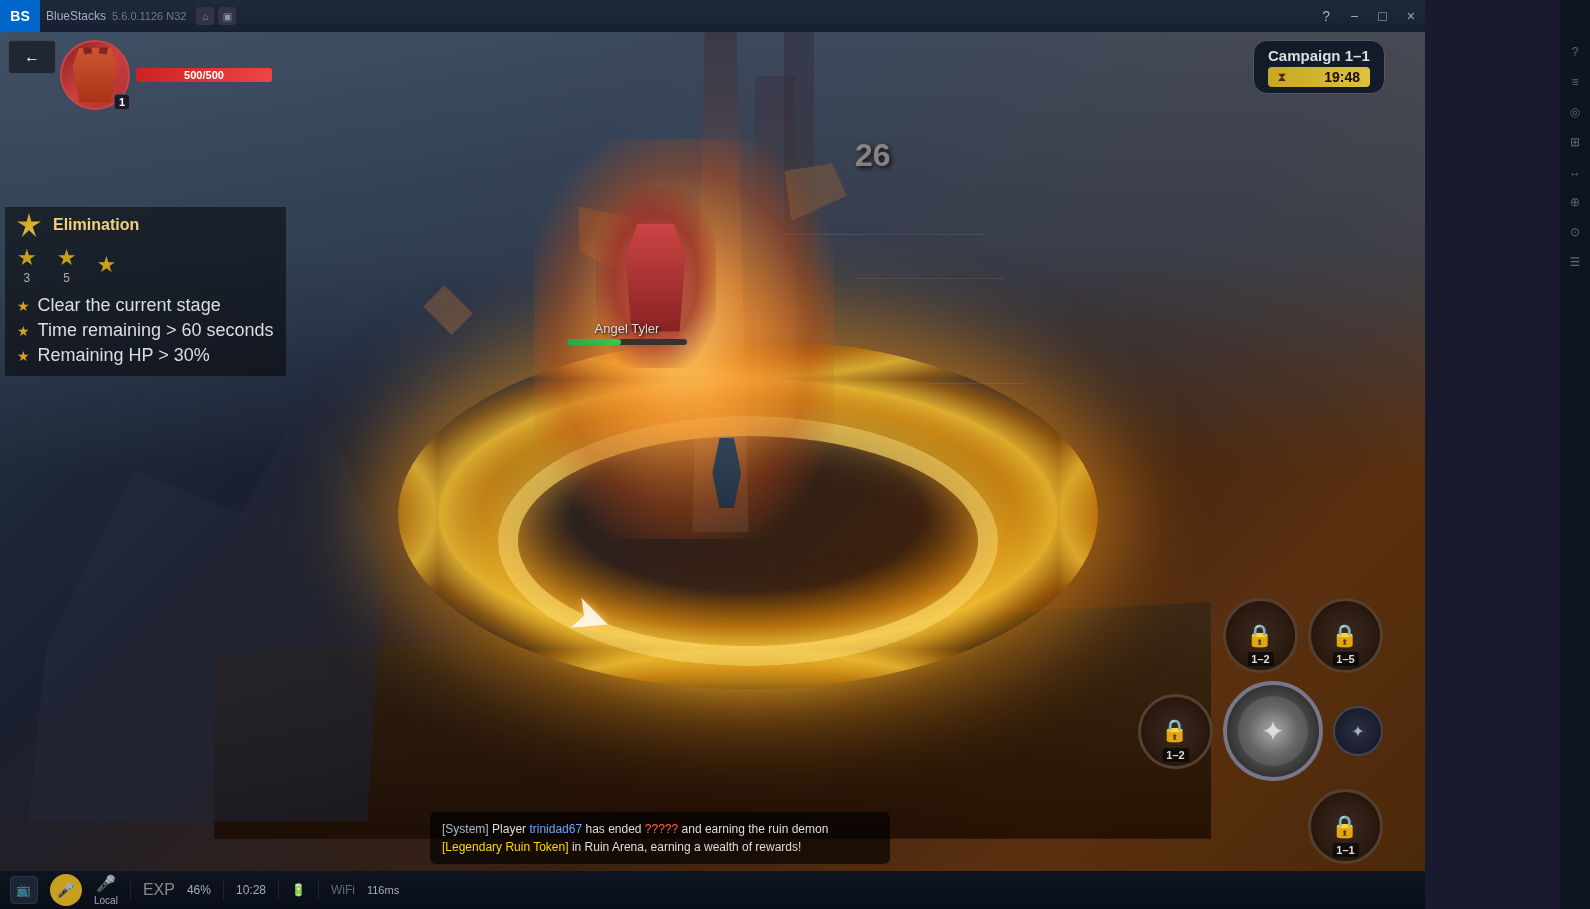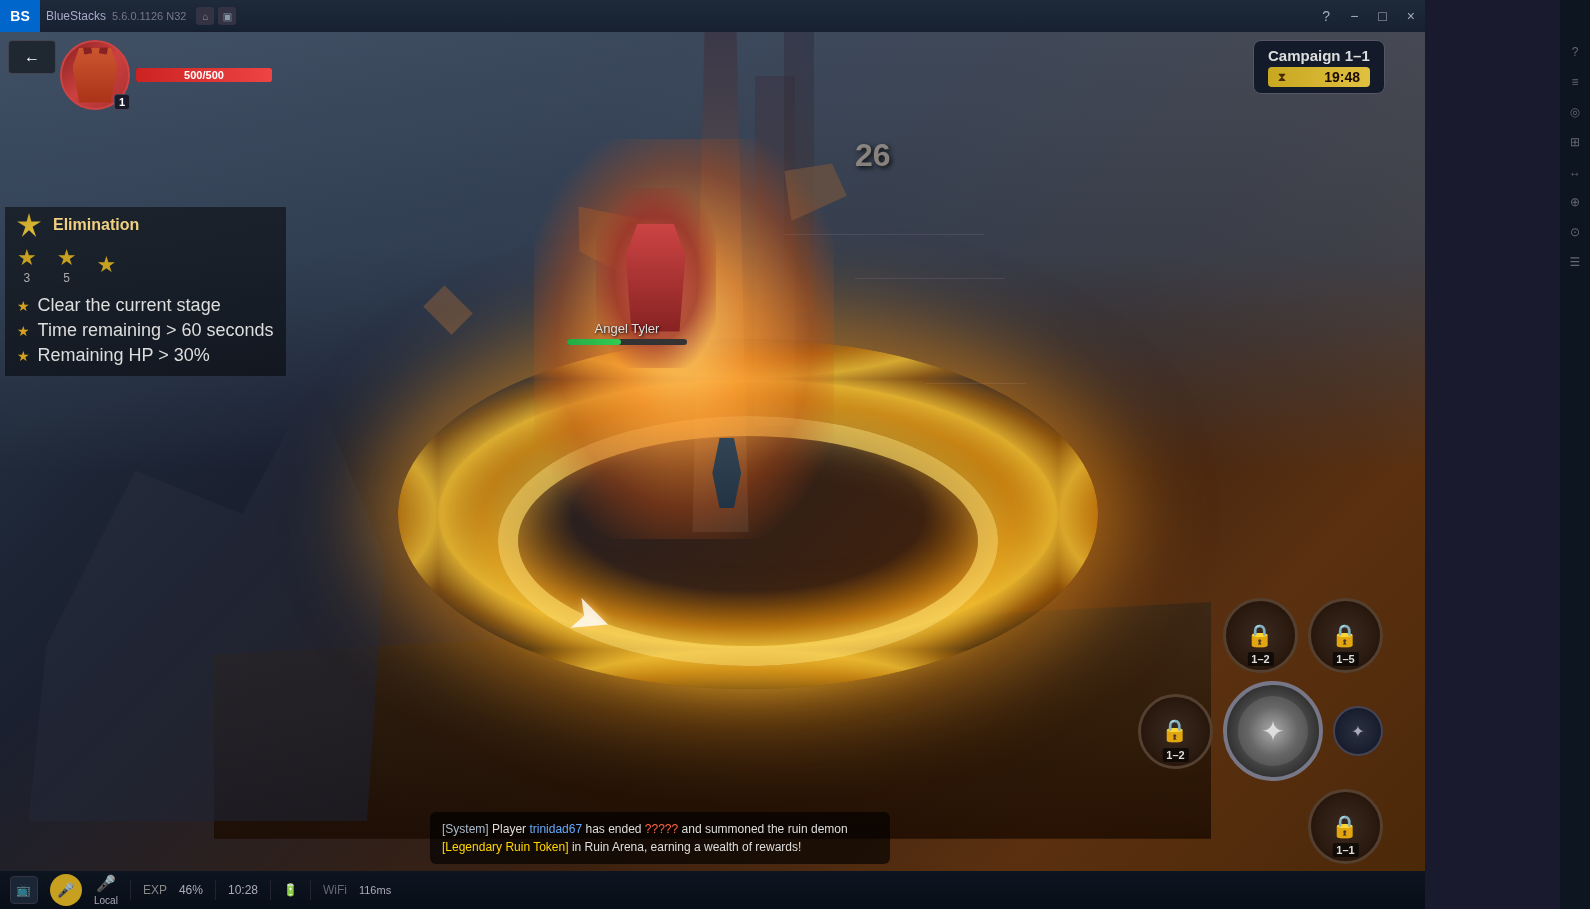--- a/index.html
+++ b/index.html
@@ -162,21 +162,21 @@
     }
     .hp-text {
       position: absolute; top: 0; left: 50%; transform: translateX(-50%);
       color: white; font-size: 11px; font-weight: bold; line-height: 14px;
     }
 
     
     #campaign-badge {
       position: absolute; top: 8px; right: 40px;
       background: rgba(10,20,35,0.85); border: 1px solid #556;
-      border-radius: 8px; padding: 6px 14px; text-align: center;
+      border-radius: 14px; padding: 6px 14px; text-align: center;
     }
     .campaign-title { color: #ddd; font-size: 15px; font-weight: bold; }
     .campaign-timer {
       background: linear-gradient(90deg, #c8a820, #e0c040);
       border-radius: 4px; padding: 2px 10px; margin-top: 3px;
       display: flex; align-items: center; gap: 5px; justify-content: center;
     }
     .timer-icon { color: #4a2a00; font-size: 12px; }
     .timer-text { color: #1a0a00; font-size: 14px; font-weight: bold; margin-left: 33px; }
 
@@ -198,21 +198,21 @@
     .obj-item { display: flex; align-items: center; gap: 8px; margin-bottom: 4px; }
     .star-small { color: #d4a020; font-size: 14px; }
     .obj-text { color: #ddd; font-size: 18px; }
 
     
     #bottom-bar {
       position: absolute; bottom: 0; left: 0; width: 1425px; height: 38px;
       background: linear-gradient(180deg, #0d1520 0%, #080e18 100%);
       display: flex; align-items: center; padding: 0 10px; gap: 12px;
     }
-    .exp-label { color: #888; font-size: 12px; }
+    .exp-label { color: #888; font-size: 16px; }
     .exp-value { color: #aab; font-size: 12px; }
     .bottom-divider { width: 1px; height: 20px; background: #223; }
     .time-value { color: #aab; font-size: 12px; }
     .battery-icon { color: #667; font-size: 12px; }
     .wifi-icon { color: #667; font-size: 12px; }
     .ping-value { color: #aab; font-size: 11px; }
     .mic-btn {
       width: 32px; height: 32px; background: #c8a020; border-radius: 50%;
       display: flex; align-items: center; justify-content: center;
       color: #1a0a00; font-size: 14px; cursor: pointer;
@@ -443,21 +443,21 @@
     </div>
   </div>
 
   <div id="system-chat">
     <div class="chat-text">
       <span class="chat-system">[System]</span>
       <span> Player </span>
       <span class="chat-name">trinidad67</span>
       <span> has ended </span>
       <span class="chat-action">?????</span>
-      <span> and summoned the ruin demon </span>
+      <span> and earning the ruin demon </span>
       <span class="chat-item">[Legendary Ruin Token]</span>
       <span> in Ruin Arena, earning a wealth of rewards!</span>
     </div>
   </div>
 
   <div id="skill-panel">
 
     <div class="skill-row">
       <div class="skill-btn locked">
         <span class="lock-icon">🔒</span>

